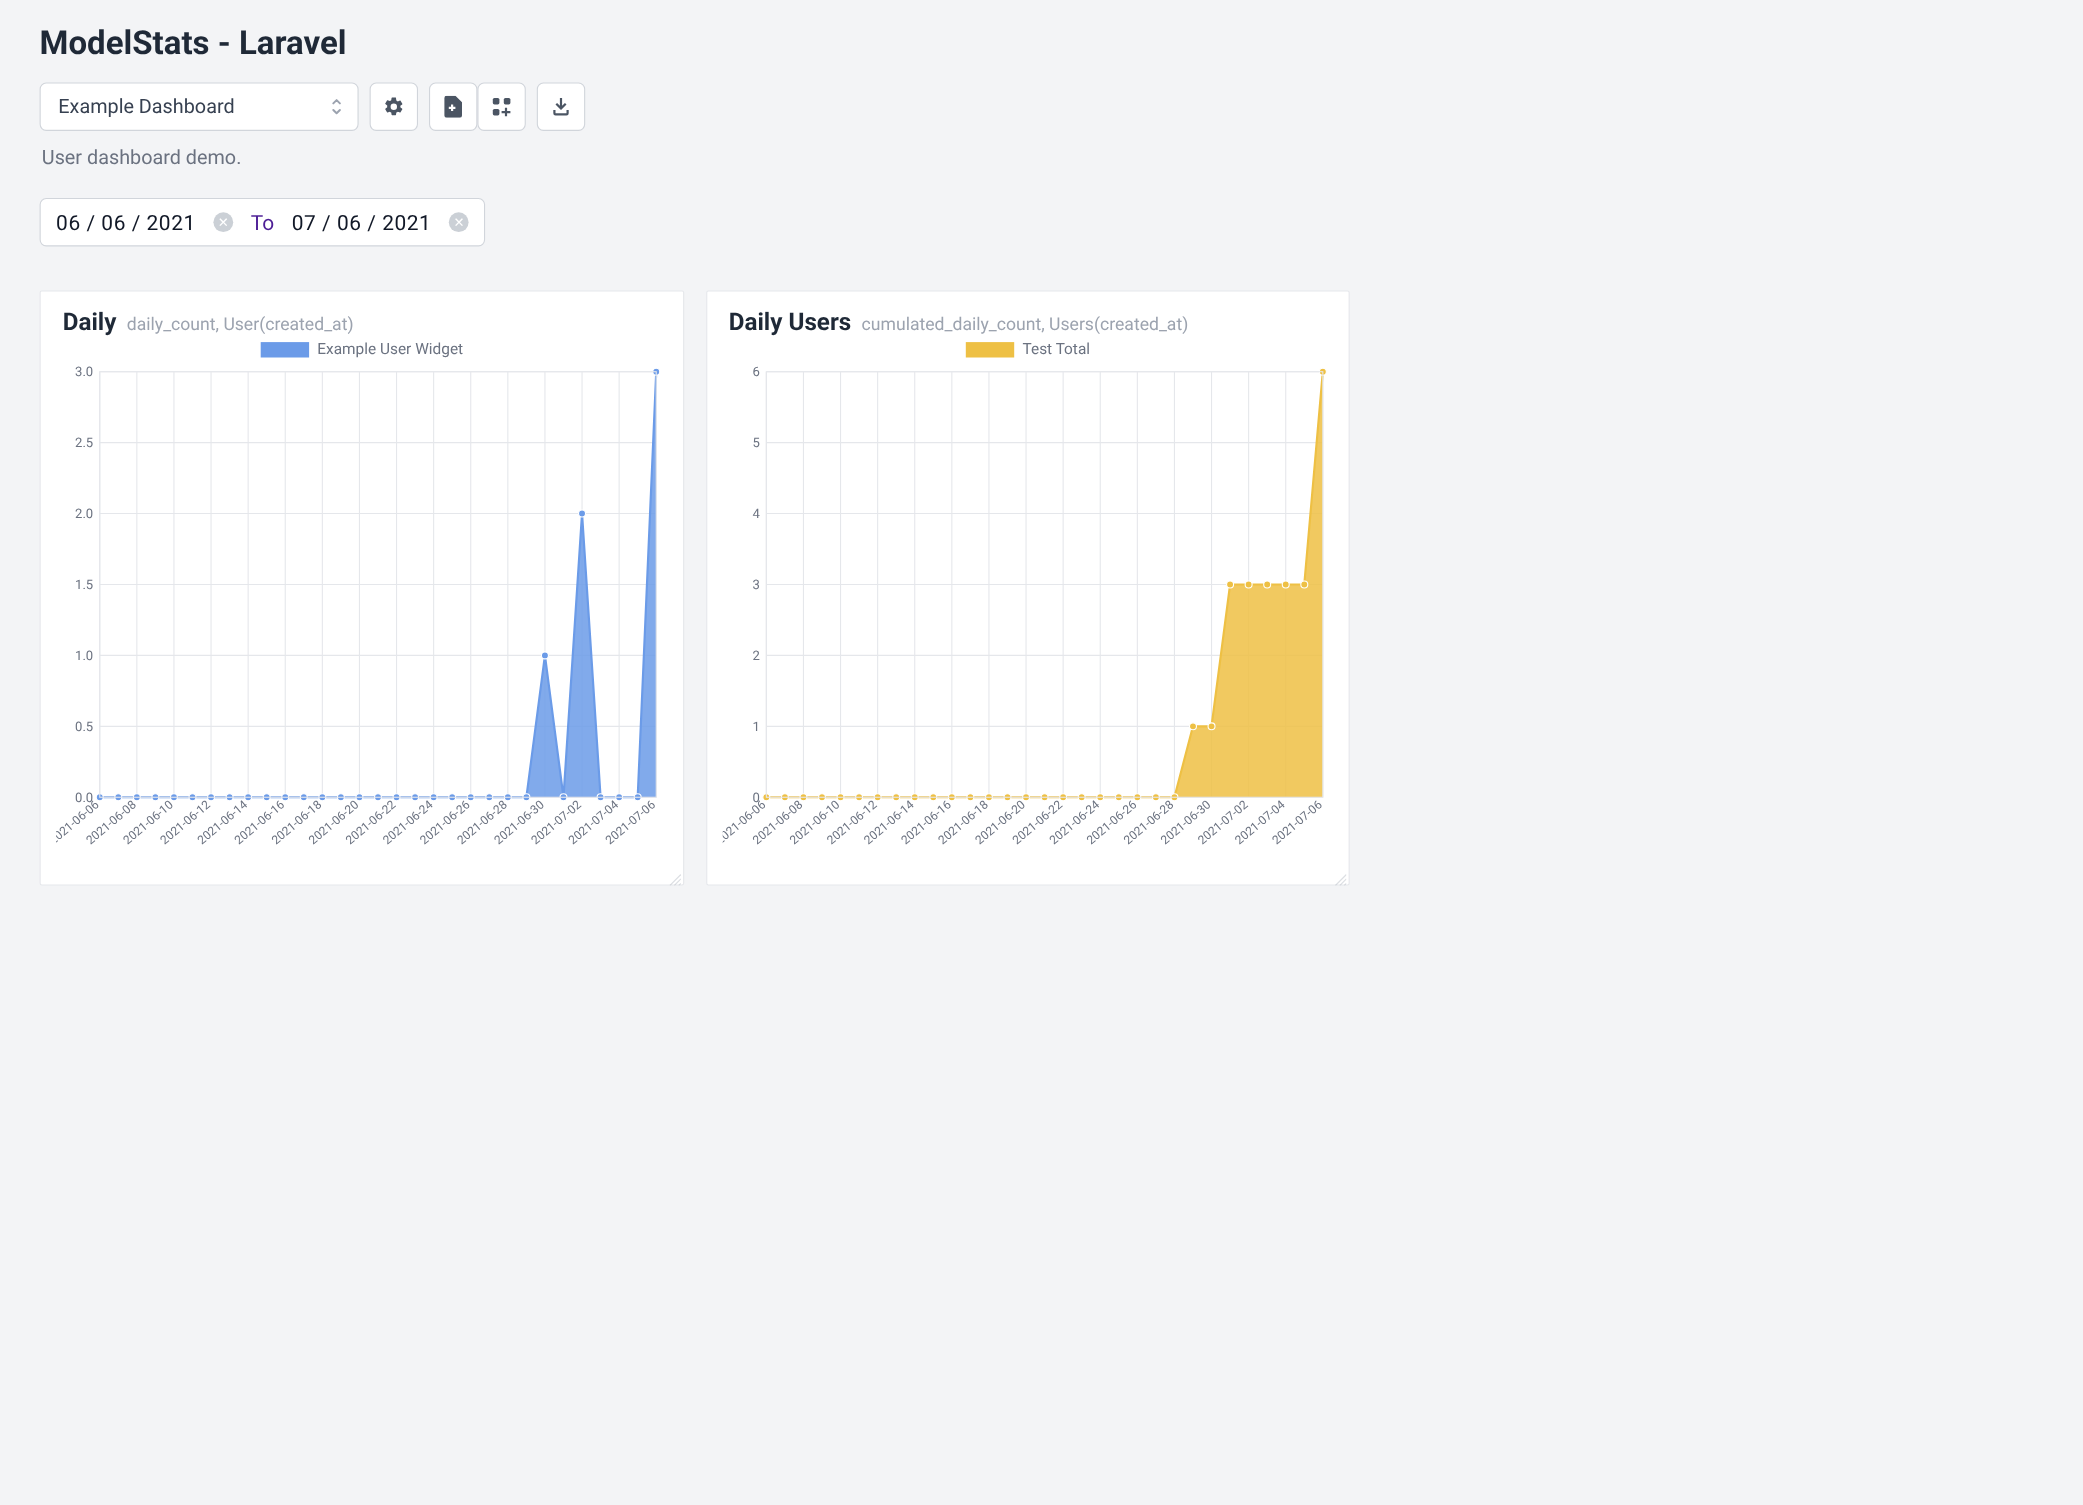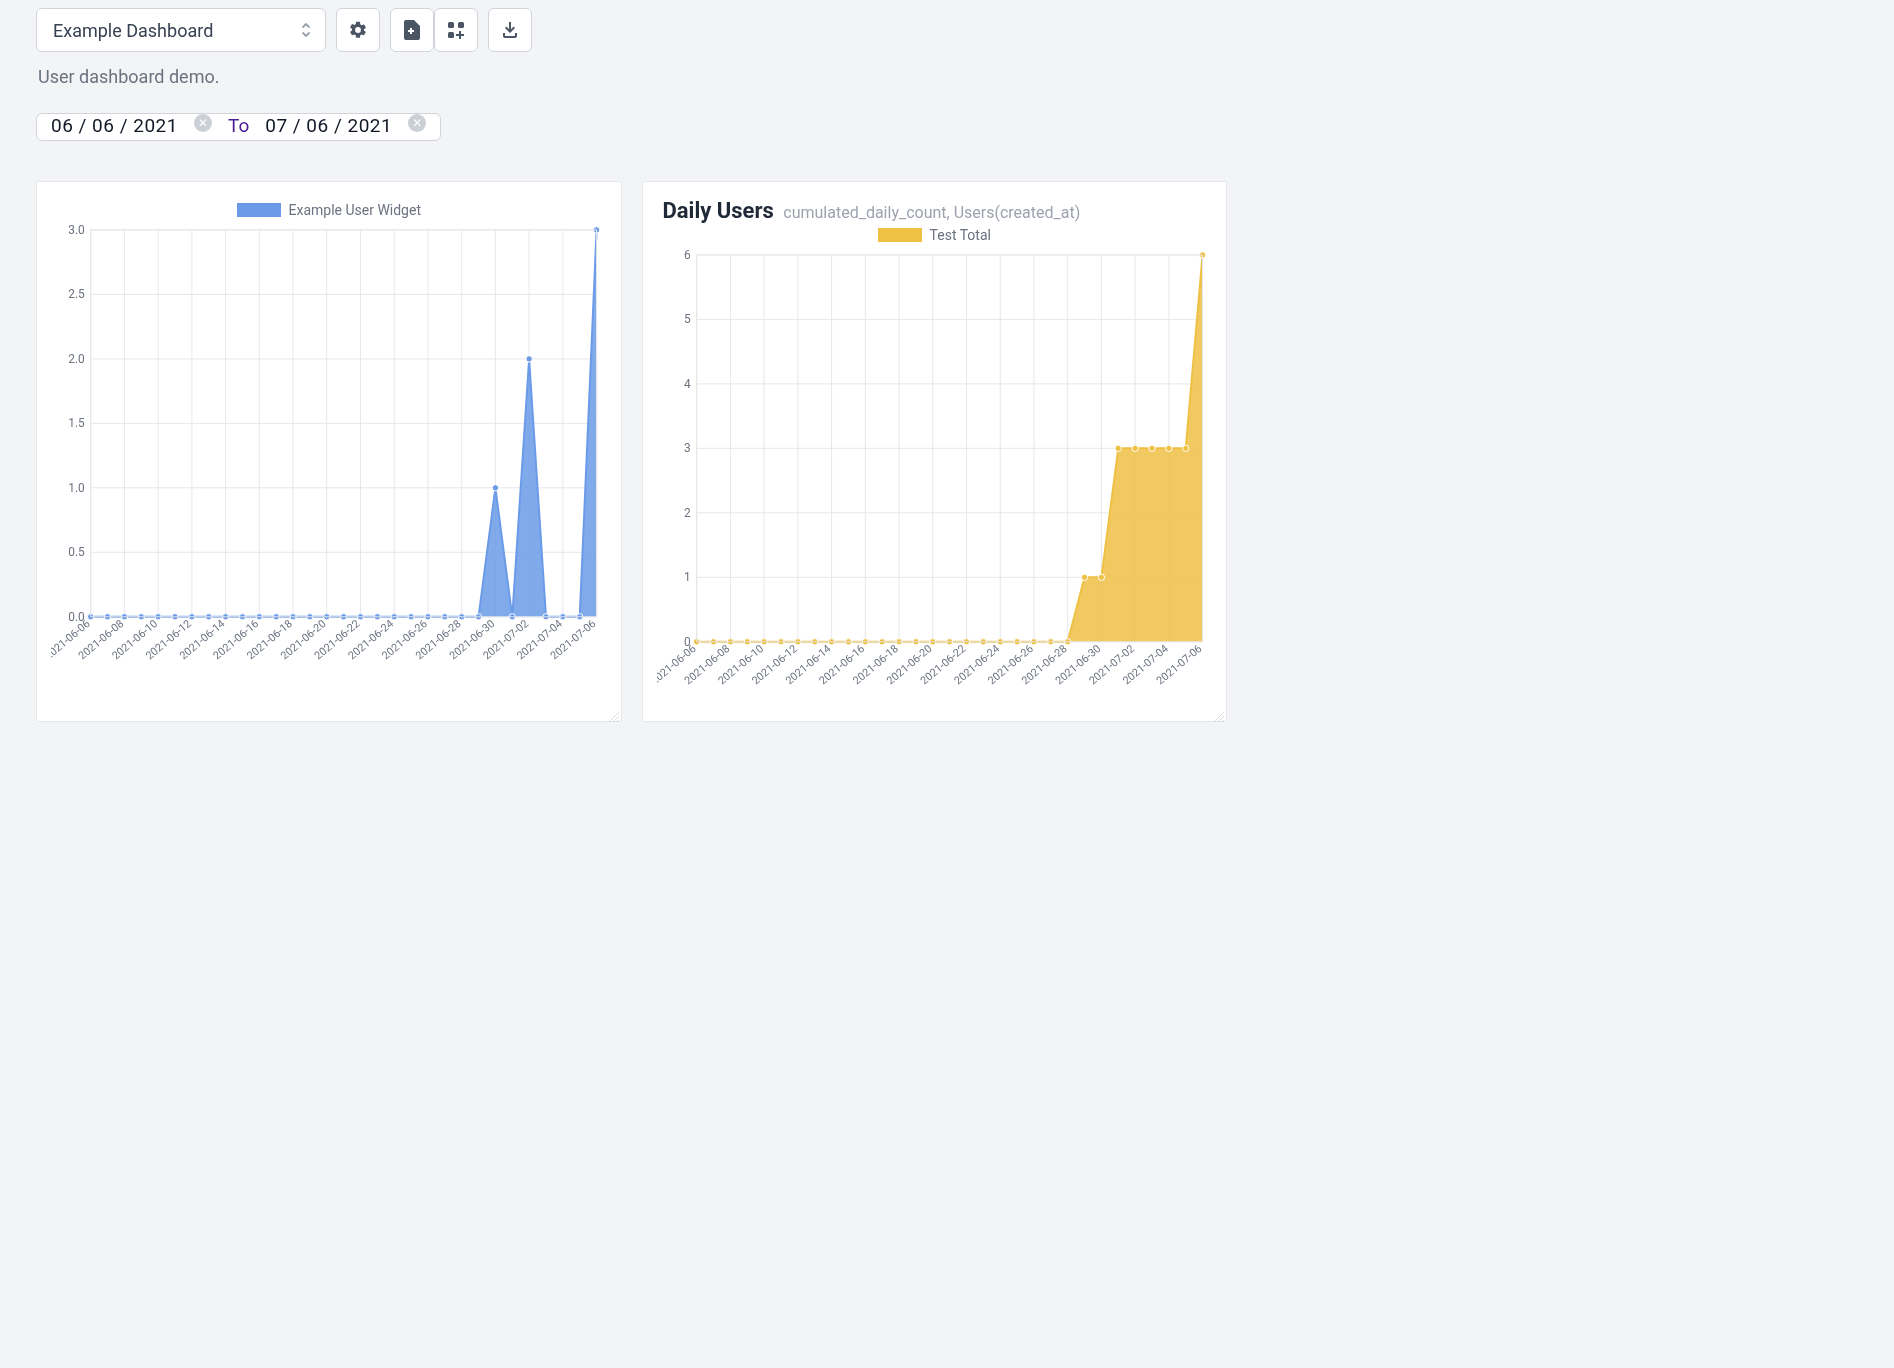--- a/index.html
+++ b/index.html
@@ -57,25 +57,25 @@
   .icon-btn svg { display: block; }
 
   .dash-desc {
     color: #6b7280;
     font-size: 18px;
     margin: 6px 0 26px 2px;
   }
 
   .date-range {
     display: inline-flex;
-    align-items: flex-start;
+    align-items: center;
     background: #fff;
     border: 1px solid #d1d5db;
     border-radius: 6px;
-    height: 28px;
+    height: 44px;
     padding: 0 14px;
     gap: 16px;
     font-size: 19px;
   }
   .date-range .date-val { color: #111827; letter-spacing: 0.5px; }
   .date-range .to-label { color: #4c1d95; }
   .clear-dot {
     width: 18px; height: 18px; border-radius: 50%;
     background: #cbd0d6; color: #fff;
     display: inline-flex; align-items: center; justify-content: center;
@@ -118,20 +118,21 @@
   .resize-handle {
     position: absolute; right: 2px; bottom: 2px;
     width: 12px; height: 12px; cursor: nwse-resize; opacity: 0.35;
   }
 </style>
 </head>
 <body>
 
 <div class="page">
 
+  <h1 class="page-title">ModelStats - Laravel</h1>
 
   <div class="toolbar-row">
     <div class="toolbar-left">
       <div class="select-box">
         <span>Example Dashboard</span>
         <span class="select-caret">
           <svg width="14" height="18" viewBox="0 0 14 18" fill="none" stroke="#9ca3af" stroke-width="1.8" stroke-linecap="round" stroke-linejoin="round">
               <polyline points="4,6 7,3 10,6"></polyline>
               <polyline points="4,12 7,15 10,12"></polyline>
             </svg>
@@ -184,20 +185,24 @@
     <span class="to-label">To</span>
     <span class="date-val">07 / 06 / 2021</span>
     <span class="clear-dot">
       <span>✕</span>
     </span>
   </div>
 
   <div class="charts-row">
 
     <div class="chart-card">
+      <div class="chart-title">
+        <span>Daily</span>
+        <span class="sub">daily_count, User(created_at)</span>
+      </div>
       <div class="legend">
         <span class="swatch" style="background:#6b9be8"></span>
         <span>Example User Widget</span>
       </div>
       <div class="plot-wrap">
           <svg viewBox="0 0 560 470">
             <line x1="40" x2="550" y1="400" y2="400" stroke="#e5e7eb" stroke-width="1"></line>
             <text x="34" y="404" text-anchor="end" font-size="12" fill="#6b7280">0.0</text>
             <line x1="40" x2="550" y1="335" y2="335" stroke="#e5e7eb" stroke-width="1"></line>
             <text x="34" y="339" text-anchor="end" font-size="12" fill="#6b7280">0.5</text>

